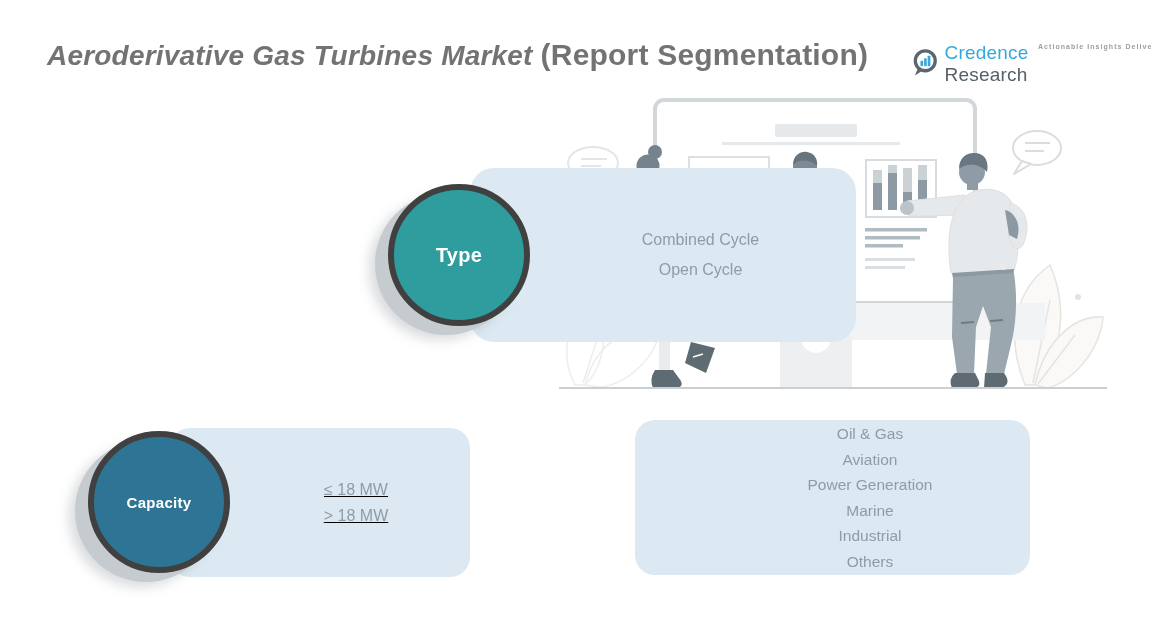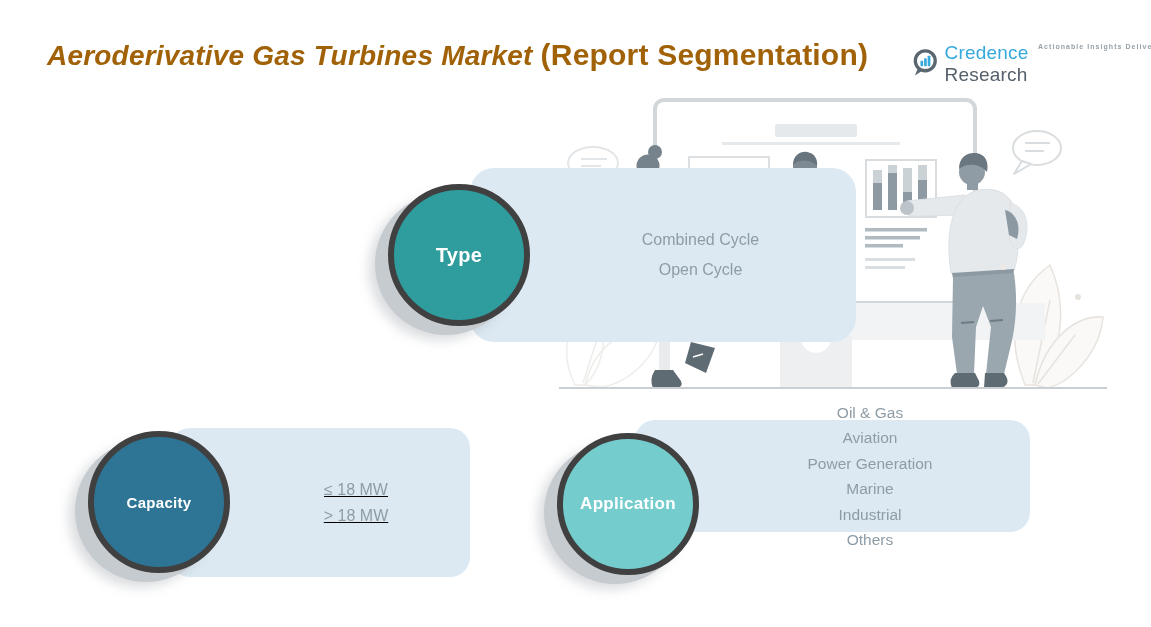--- a/index.html
+++ b/index.html
@@ -1,21 +1,21 @@
 <!DOCTYPE html>
 <html><head>
 <meta charset="utf-8">
 <style>
   html,body{margin:0;padding:0;background:#ffffff;}
   .canvas{
     position:relative;width:1151px;height:627px;background:#ffffff;overflow:hidden;
     font-family:"Liberation Sans",sans-serif;
   }
   
-  .title{position:absolute;left:47px;top:36px;margin:0;white-space:nowrap;color:#a16207;}
+  .title{position:absolute;left:47px;top:36px;margin:0;white-space:nowrap;color:#737373;}
   .title .t-italic{font-style:italic;font-weight:bold;font-size:28px;letter-spacing:.2px;}
   .title .t-bold{font-style:normal;font-weight:bold;font-size:30px;letter-spacing:.2px;}
   .logo{position:absolute;left:912px;top:42px;display:flex;align-items:flex-start;gap:6px;}
   .logo-text{display:flex;flex-direction:row;}
   .logo-name{font-size:19px;letter-spacing:.2px;line-height:22px;}
   .logo-name .ln-primary{color:#35A8DC;}
   .logo-name .ln-secondary{color:#55606A;}
   .logo-tagline{font-size:7px;font-weight:bold;color:#96A0A8;letter-spacing:1.05px;margin-top:1px;white-space:nowrap;}
   
   .illustration{position:absolute;left:555px;top:95px;width:555px;height:297px;}
@@ -23,21 +23,21 @@
   .seg-card{
     position:absolute;background:#DCE9F2;border-radius:24px;
     display:flex;flex-direction:column;justify-content:center;text-align:center;
   }
   .seg-card ul{list-style:none;margin:0;padding:0;color:#8E9CA6;}
   .seg-card li{white-space:nowrap;}
   .card-type{left:470px;top:168px;width:386px;height:174px;}
   .card-type ul{padding-left:75px;font-size:16px;line-height:30px;}
   .card-capacity{left:170px;top:428px;width:300px;height:149px;border-radius:20px;text-decoration:underline;}
   .card-capacity ul{padding-left:72px;font-size:16px;line-height:26px;}
-  .card-application{left:635px;top:420px;width:395px;height:112px;border-radius:20px;}
+  .card-application{left:635px;top:420px;width:395px;height:155px;border-radius:20px;}
   .card-application ul{padding-left:75px;font-size:15.5px;line-height:25.5px;}
   
   .seg-circle{
     position:absolute;width:142px;height:142px;border-radius:50%;
     border:6px solid #404040;box-sizing:border-box;
     display:flex;align-items:center;justify-content:center;
     color:#ffffff;font-weight:bold;letter-spacing:.3px;
     box-shadow:-13px 9px 0 0 #C6CBCF, -19px 14px 12px 0 rgba(170,176,181,.45);
   }
   .circle-type{left:388px;top:184px;background:#2F9C9E;font-size:20px;}
@@ -189,17 +189,14 @@
   <div class="seg-card card-application">
     <ul>
       <li>Oil &amp; Gas</li>
       <li>Aviation</li>
       <li>Power Generation</li>
       <li>Marine</li>
       <li>Industrial</li>
       <li>Others</li>
     </ul>
   </div>
-  <div class="seg-circle circle-application">
-    <span>Application</span>
-  </div>
 
 </div>
 
 </body></html>

